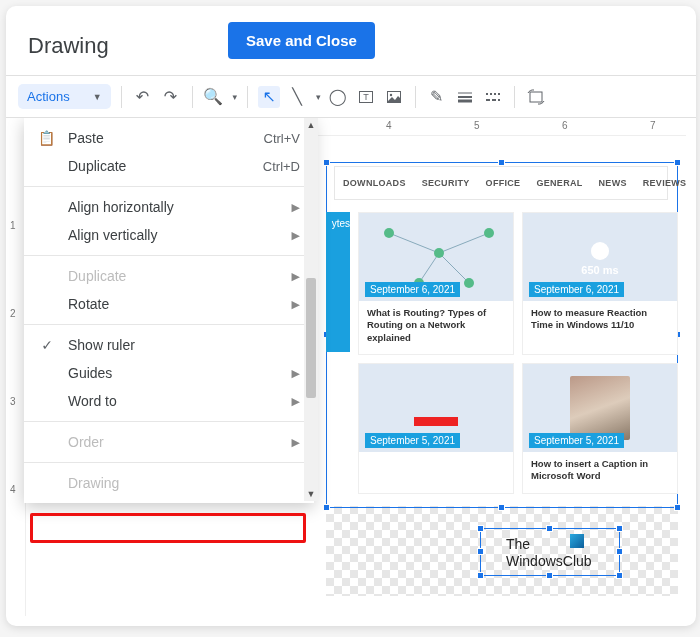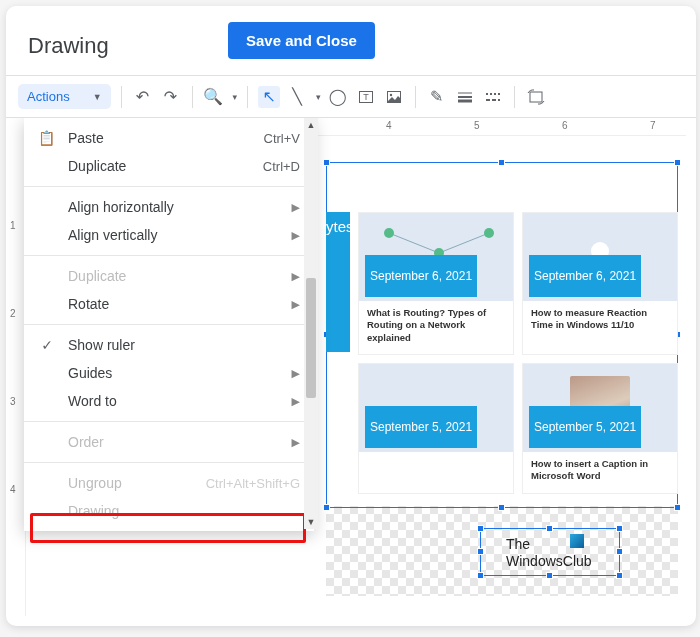--- a/index.html
+++ b/index.html
@@ -47,21 +47,21 @@
   }
   .sel-box { position:absolute; border:1px solid #1a73e8; }
   .sel-handle { position:absolute; width:7px; height:7px; background:#1a73e8; border:1px solid #fff; }
   
   .sitebar { position:absolute; left:308px; top:30px; height:34px; right:18px; background:#fff; border:1px solid #e6e6e6; display:flex; align-items:center; font-size:9px; font-weight:700; color:#555; letter-spacing:.3px; }
   .sitebar span { padding:0 8px; }
   
   .cards { position:absolute; left:308px; top:76px; right:18px; display:grid; grid-template-columns:1fr 1fr; gap:8px; }
   .card { background:#fff; border:1px solid #eee; }
   .card .thumb { height:88px; background:#dfe8f3; position:relative; }
-  .card .date { position:absolute; bottom:4px; left:6px; font-size:12px; background:#1aa0df; color:#fff; padding:14px 5px; }
+  .card .date { position:absolute; bottom:4px; left:6px; font-size:10px; background:#1aa0df; color:#fff; padding:2px 5px; }
   .card .ct { font-size:9.5px; font-weight:700; color:#333; padding:6px 8px 10px; line-height:1.3; }
   .th-net { background:linear-gradient(#eef3f8,#eef3f8); }
   .th-blue { background:#1f93d6; display:flex;align-items:center;justify-content:center;color:#fff;font-size:11px;flex-direction:column;}
   .th-dark { background:#111; }
   .th-ps { background:#2b2b2b; display:flex;align-items:center;justify-content:center;}
   .catpic { width:60px;height:64px; background:linear-gradient(160deg,#b98,#dcb,#876); border-radius:2px;}
   .red-tag { position:absolute; left:50%; top:60%; transform:translateX(-50%); width:44px;height:9px;background:#e22;}
   .logo-block { position:absolute; left:480px; top:400px; font-size:14px; color:#222; line-height:1.2; }
   .logo-block .sq { position:absolute; left:64px; top:-2px; width:14px;height:14px; background:linear-gradient(135deg,#2aa9e0,#0b5e9b);}
   .clk { width:18px;height:18px;border-radius:50%;background:#fff;margin:4px;}
@@ -151,22 +151,32 @@
           <div class="sel-handle" style="left:-4px;top:-4px"></div>
           <div class="sel-handle" style="right:-4px;top:-4px"></div>
           <div class="sel-handle" style="left:-4px;bottom:-4px"></div>
           <div class="sel-handle" style="right:-4px;bottom:-4px"></div>
           <div class="sel-handle" style="left:50%;top:-4px;margin-left:-4px"></div>
           <div class="sel-handle" style="left:50%;bottom:-4px;margin-left:-4px"></div>
           <div class="sel-handle" style="top:50%;left:-4px;margin-top:-4px"></div>
           <div class="sel-handle" style="top:50%;right:-4px;margin-top:-4px"></div>
         </div>
 
-
-        <div style="position:absolute;left:300px;top:76px;width:24px;height:140px;background:#1aa0df;color:#fff;font-size:15px;padding-top:6px;text-align:right;">
+        <div class="sitebar">
+          <span>DOWNLOADS</span>
+          <span>SECURITY</span>
+          <span>OFFICE</span>
+          <span>GENERAL</span>
+          <span>NEWS</span>
+          <span>REVIEWS</span>
+          <span>ABOUT</span>
+
+        </div>
+
+        <div style="position:absolute;left:300px;top:76px;width:24px;height:140px;background:#1aa0df;color:#fff;font-size:10px;padding-top:6px;text-align:right;">
           <span>ytes</span>
         </div>
 
         <div class="cards" style="left:332px;width:320px;">
           <div class="card">
             <div class="thumb th-net">
               <svg width="100%" height="100%">
                   <g stroke="#8ab" stroke-width="1">
                     <line x1="30" y1="20" x2="80" y2="40"></line>
                     <line x1="80" y1="40" x2="130" y2="20"></line>
@@ -267,24 +277,20 @@
         <span>Word to</span>
         <span class="sub">▶</span>
       </div>
       <div class="msep"></div>
       <div class="mi disabled">
         <span>Order</span>
         <span class="sub">▶</span>
       </div>
       <div class="msep"></div>
       <div class="mi disabled">
-        <span>Ungroup</span>
-        <span class="kb">Ctrl+Alt+Shift+G</span>
-      </div>
-      <div class="mi disabled">
         <span>Drawing</span>
       </div>
 
       <div class="hl" style="left:6px; top:395px; width:276px; height:30px;"></div>
 
       <div class="scrolltrack">
         <div class="scrollarrow" style="top:0">▲</div>
         <div class="scrollthumb" style="top:160px;height:120px"></div>
         <div class="scrollarrow" style="bottom:0">▼</div>
       </div>

